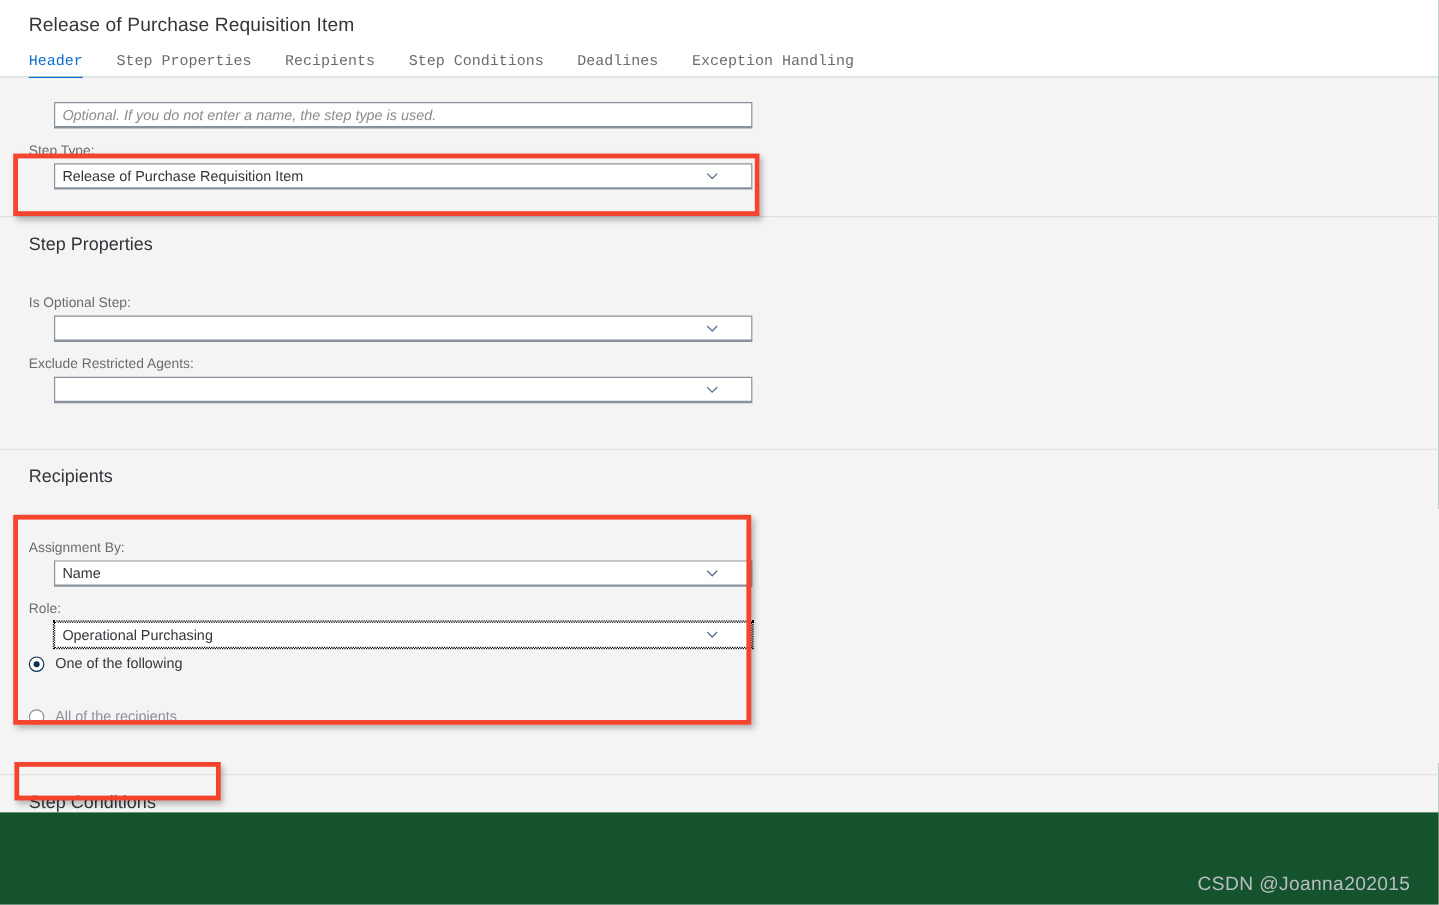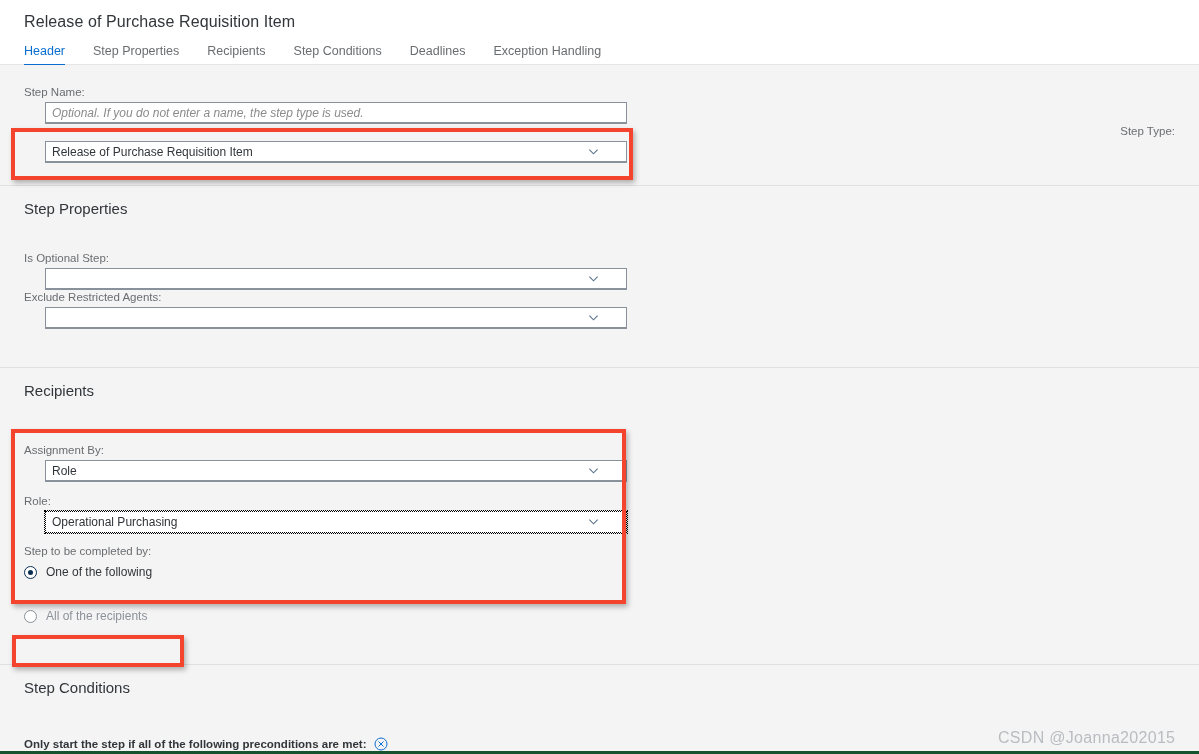--- a/index.html
+++ b/index.html
@@ -33,20 +33,21 @@
     color: #32363a;
     padding: 13px 0 0 24px;
     letter-spacing: 0.1px;
   }
   .tabbar {
     display: flex;
     align-items: flex-end;
     padding-left: 24px;
     margin-top: 9px;
     height: 26px;
+    font-family: Liberation Mono, monospace;
   }
   .tab {
     font-size: 12.5px;
     color: #6a6d70;
     margin-right: 28px;
     padding-bottom: 6px;
     cursor: pointer;
     white-space: nowrap;
     border-bottom: 2px solid transparent;
   }
@@ -211,26 +212,25 @@
       <div class="tab">Step Conditions</div>
       <div class="tab">Deadlines</div>
       <div class="tab">Exception Handling</div>
     </div>
   </div>
   <div class="header-shadow"></div>
 
   <div class="content">
 
     <div class="section" style="padding-top:20px; padding-bottom:10px;">
-      <div class="field-label">Step Name:</div>
       <div class="input-wrap">
         <div class="fld placeholder">Optional. If you do not enter a name, the step type is used.</div>
       </div>
 
-      <div class="field-label" style="text-align:right;">Step Type:</div>
+      <div class="field-label" style="margin-top:12px;">Step Type:</div>
       <div class="input-wrap">
         <div class="fld">Release of Purchase Requisition Item</div>
         <span class="caret">
           <svg viewBox="0 0 12 12" width="11" height="11">
               <path d="M1.5 4 L6 8.5 L10.5 4" fill="none" stroke="#5b738b" stroke-width="1.2"></path>
             </svg>
         </span>
       </div>
     </div>
 
@@ -242,83 +242,73 @@
       <div class="field-label" style="margin-top:34px;">Is Optional Step:</div>
       <div class="input-wrap">
         <div class="fld"></div>
         <span class="caret">
           <svg viewBox="0 0 12 12" width="11" height="11">
               <path d="M1.5 4 L6 8.5 L10.5 4" fill="none" stroke="#5b738b" stroke-width="1.2"></path>
             </svg>
         </span>
       </div>
 
-      <div class="field-label" style="">Exclude Restricted Agents:</div>
+      <div class="field-label" style="margin-top:12px;">Exclude Restricted Agents:</div>
       <div class="input-wrap">
         <div class="fld"></div>
         <span class="caret">
           <svg viewBox="0 0 12 12" width="11" height="11">
               <path d="M1.5 4 L6 8.5 L10.5 4" fill="none" stroke="#5b738b" stroke-width="1.2"></path>
             </svg>
         </span>
       </div>
     </div>
 
     <div class="divider" style="margin-top:24px;"></div>
 
     <div class="section" style="padding-bottom:12px;">
       <div class="section-title">Recipients</div>
 
       <div class="field-label" style="margin-top:44px;">Assignment By:</div>
       <div class="input-wrap">
-        <div class="fld">Role</div>
+        <div class="fld">Name</div>
         <span class="caret">
           <svg viewBox="0 0 12 12" width="11" height="11">
               <path d="M1.5 4 L6 8.5 L10.5 4" fill="none" stroke="#5b738b" stroke-width="1.2"></path>
             </svg>
         </span>
       </div>
 
       <div class="field-label" style="margin-top:12px;">Role:</div>
       <div class="input-wrap">
         <div class="fld focused">Operational Purchasing</div>
         <span class="caret">
           <svg viewBox="0 0 12 12" width="11" height="11">
               <path d="M1.5 4 L6 8.5 L10.5 4" fill="none" stroke="#5b738b" stroke-width="1.2"></path>
             </svg>
         </span>
       </div>
 
-      <div class="field-label" style="margin-top:11px;">Step to be completed by:</div>
 
       <div class="radio-row">
         <span class="radio on"></span>
         <span class="radio-label">One of the following</span>
       </div>
 
       <div class="radio-row disabled" style="margin-top:22px;">
         <span class="radio off"></span>
         <span class="radio-label">All of the recipients</span>
       </div>
     </div>
 
     <div class="divider" style="margin-top:25px;"></div>
 
     <div class="section">
       <div class="section-title">Step Conditions</div>
 
-      <div class="precond-head" style="margin-top:41px;">
-        <span>Only start the step if all of the following preconditions are met:</span>
-        <span class="x-icon">
-          <svg viewBox="0 0 14 14" width="14" height="14">
-            <circle cx="7" cy="7" r="6" fill="none" stroke="#0a6ed1" stroke-width="1"></circle>
-            <path d="M4.5 4.5 L9.5 9.5 M9.5 4.5 L4.5 9.5" stroke="#0a6ed1" stroke-width="1" fill="none"></path>
-          </svg>
-        </span>
-      </div>
 
     </div>
 
   </div>
 
   <div class="redbox" style="left:11px; top:128px; width:622px; height:52px;"></div>
 
   <div class="redbox" style="left:11px; top:429px; width:615px; height:175px;"></div>
 
   <div class="redbox" style="left:12px; top:635px; width:172px; height:32px;"></div>

